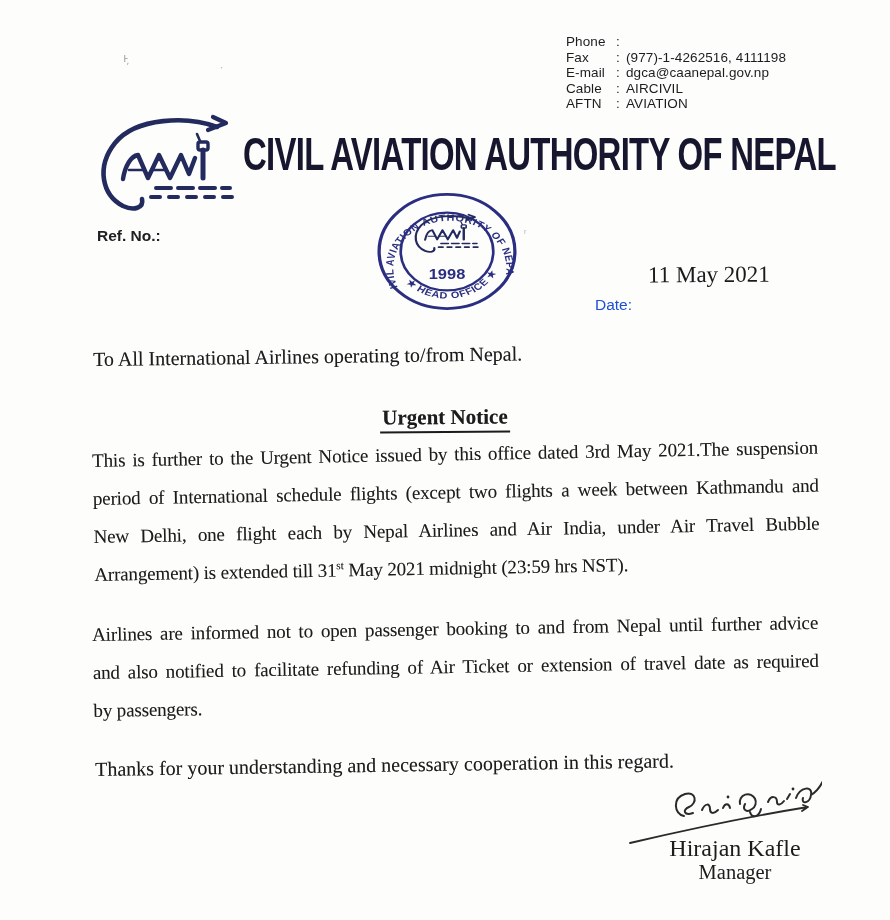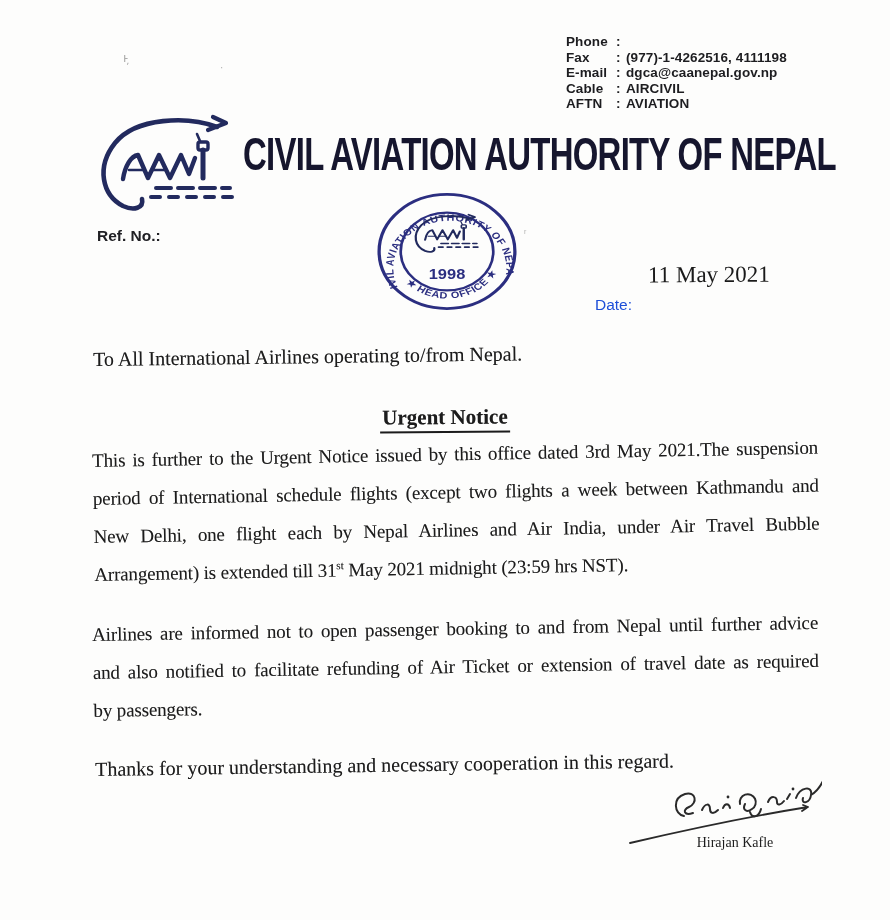--- a/index.html
+++ b/index.html
@@ -13,21 +13,21 @@
   }
   .page {
     position: absolute; inset: 0;
     background: #fdfdfc;
   }
 
   
   .contact {
     position: absolute; left: 566px; top: 34px;
     font-size: 13.5px; line-height: 15.6px; color: #1d1d20;
-    font-weight: 700;
+    font-weight: 400;
     letter-spacing: 0.1px;
   }
   .contact-row { display: flex; }
   .contact-label { width: 50px; }
   .contact-sep { width: 10px; }
   .contact-value { white-space: nowrap; }
 
   
   .logo-svg { position: absolute; left: 96px; top: 114px; }
   .org-title {
@@ -100,21 +100,21 @@
     position: absolute; left: 95px; top: 758px;
     font-size: 20px;
     transform: rotate(-0.85deg); transform-origin: left top;
     text-shadow: 0 0 0.4px rgba(0,0,0,0.35);
   }
 
   
   .signature-svg { position: absolute; left: 622px; top: 776px; }
   .sig-name {
     position: absolute; left: 640px; top: 835px; width: 190px;
-    text-align: center; font-size: 14px;
+    text-align: center; font-size: 24px;
   }
   .sig-title {
     position: absolute; left: 640px; top: 861px; width: 190px;
     text-align: center; font-size: 20.5px;
   }
 
   
   .speck { position: absolute; color: #8a8a8a; font-size: 10px; opacity: 0.7; }
 </style>
 </head>
@@ -234,14 +234,15 @@
       <path d="M101,32 c2,-5 6,-5 7,0"></path>
       <circle cx="106" cy="21" r="1.4" fill="#2a2a2a" stroke="none"></circle>
       <path d="M118,28 a8,8 0 1 1 12,5 c-5,4 -10,1 -7,-5 m5,8 c2,7 9,5 11,-3"></path>
       <path d="M146,26 c3,-7 9,-6 9,0 c0,4 4,3 7,-1"></path>
       <path d="M165,23 l3,-5"></path>
       <circle cx="171" cy="13" r="1.4" fill="#2a2a2a" stroke="none"></circle>
       <path d="M174,22 c4,-11 17,-13 15,-3 c-1,8 -10,10 -8,3 m8,-3 c5,-3 9,-8 12,-14"></path>
     </g>
   </svg>
   <div class="sig-name serif">Hirajan Kafle</div>
+  <div class="sig-title serif">Manager</div>
 
 </div>
 
 </body></html>

